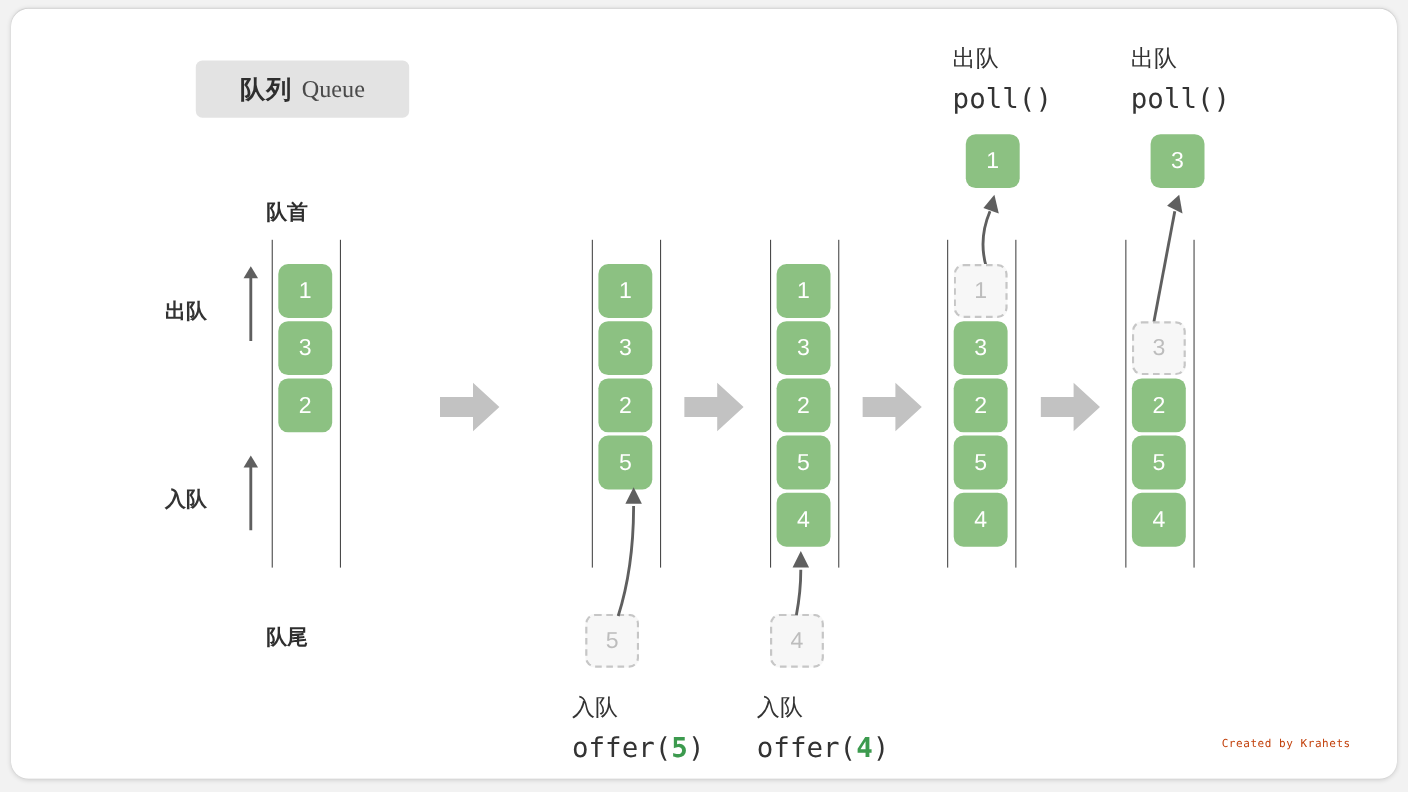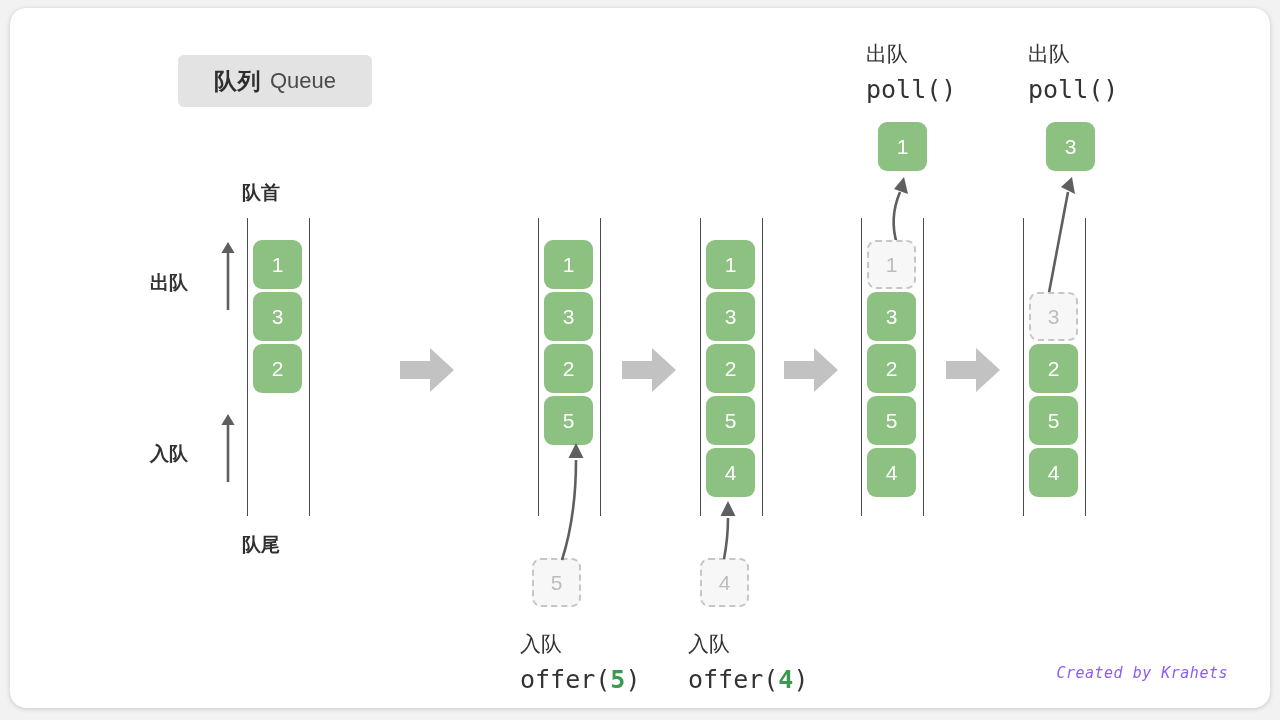--- a/index.html
+++ b/index.html
@@ -41,21 +41,21 @@
     justify-content: center;
     gap: 9px;
   }
   .title-cn {
     font-size: 23px;
     font-weight: bold;
     color: #2e2e2e;
     letter-spacing: 0.5px;
   }
   .title-en {
-    font-family: Liberation Sans, sans-serif;
+    font-family: Liberation Serif, serif;
     font-size: 22px;
     color: #4a4a4a;
     text-align: right;
   }
 
   
   .col { position: absolute; }
   .rail {
     position: absolute;
     top: 0;
@@ -147,39 +147,38 @@
 
   
   .motion { position: absolute; overflow: visible; }
 
   
   .watermark {
     position: absolute;
     right: 42px;
     bottom: 26px;
     font-family: "DejaVu Sans Mono", "Liberation Mono", monospace;
-    font-size: 15px;
-    color: #8b5cf6;
+    font-size: 10px;
+    color: #c2410c;
     letter-spacing: 0.5px;
-    font-style: italic;
   }
 </style>
 </head>
 <body>
 
 <div id="stage">
   <div class="card">
 
     <div class="title-chip">
       <span class="title-cn">队列</span>
       <span class="title-en">Queue</span>
     </div>
 
     <div class="endcap" style="left:232px; top:172px;">队首</div>
-    <div class="endcap" style="left:232px; top:524px;">队尾</div>
+    <div class="endcap" style="left:232px; top:558px;">队尾</div>
 
     <div class="side-label" style="left:140px; top:262px;">出队</div>
     <svg class="vbar" style="left:206px; top:232px;" width="24" height="72" viewBox="0 0 24 72">
       <path d="M12 70 L12 10" stroke="#5f5f5f" stroke-width="2.6" fill="none"></path>
       <path d="M12 2 L5.4 13 L18.6 13 Z" fill="#5f5f5f"></path>
     </svg>
 
     <div class="side-label" style="left:140px; top:433px;">入队</div>
     <svg class="vbar" style="left:206px; top:404px;" width="24" height="72" viewBox="0 0 24 72">
       <path d="M12 70 L12 10" stroke="#5f5f5f" stroke-width="2.6" fill="none"></path>

